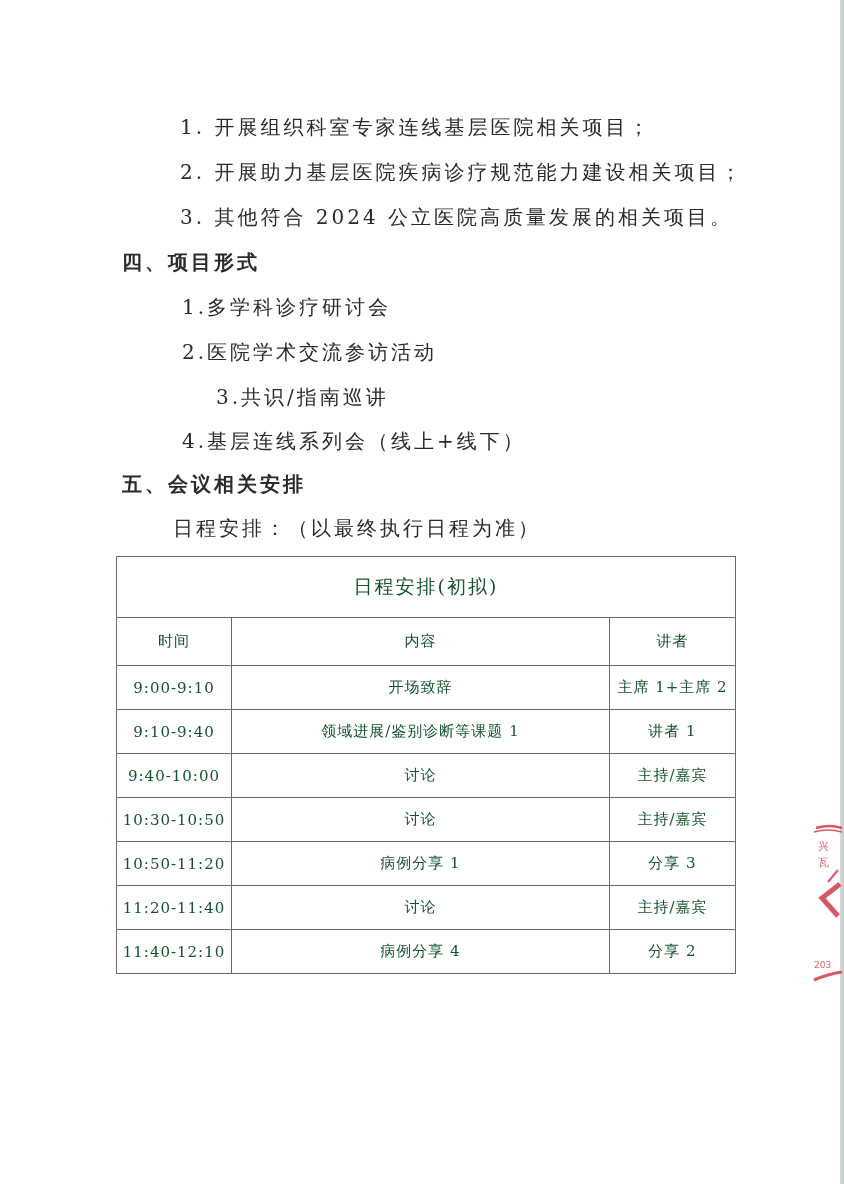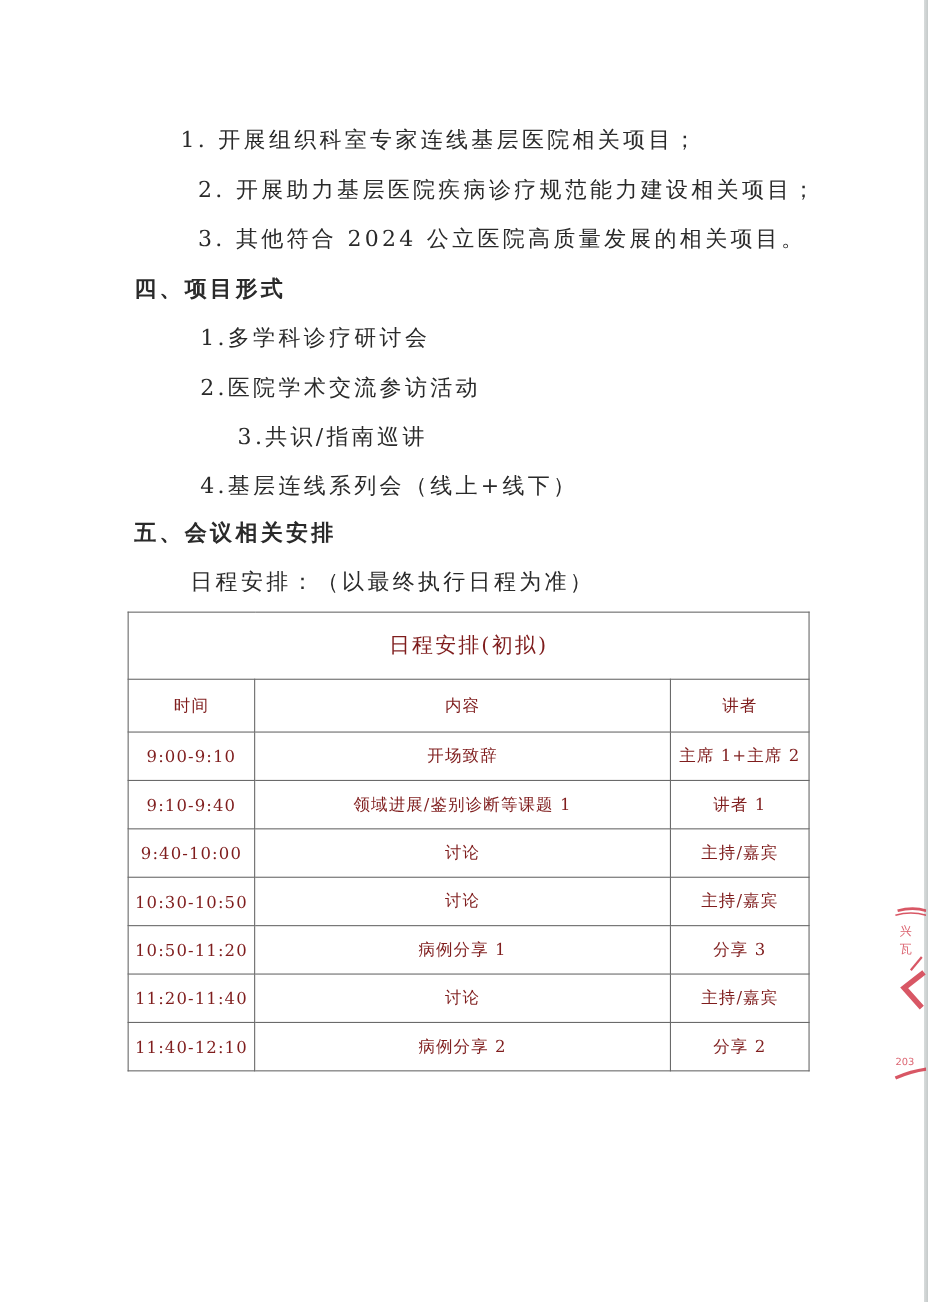--- a/index.html
+++ b/index.html
@@ -13,42 +13,42 @@
       position: absolute; left: 840px; top: 0; width: 4px; height: 1184px;
       background: linear-gradient(to right, #d8dcdc, #c4c9c9);
     }
     .line {
       position: absolute; white-space: nowrap; font-size: 20px; letter-spacing: 3px;
       line-height: 24px;
     }
     .heading { font-weight: bold; letter-spacing: 3px; text-align: center; }
     table.sched {
       position: absolute; left: 116px; top: 556px; width: 620px;
-      border-collapse: collapse; font-size: 15px; color: #7f1d1d;
+      border-collapse: collapse; font-size: 15px; color: #14532d;
       letter-spacing: 1px;
     }
     table.sched td {
       border: 1.5px solid #6a6a6a; text-align: center; padding: 0;
     }
     td.title-cell { height: 60px; font-size: 19px; letter-spacing: 2px; }
     tr.head td { height: 47px; }
     tr.row td { height: 43px; }
     td.c-time { width: 114px; font-family: Liberation Mono, monospace; }
     td.c-content { width: 377px; }
     td.c-speaker { width: 125px; }
     .stamp {
       position: absolute; left: 812px; top: 820px; width: 30px; height: 170px;
     }
   </style>
 </head>
 <body>
 
 <div class="page-edge"></div>
 
-<div class="line" style="left:164px; top:115px;">1. 开展组织科室专家连线基层医院相关项目；</div>
+<div class="line" style="left:180px; top:115px;">1. 开展组织科室专家连线基层医院相关项目；</div>
 <div class="line" style="left:180px; top:160px;">2. 开展助力基层医院疾病诊疗规范能力建设相关项目；</div>
 <div class="line" style="left:180px; top:205px;">3. 其他符合 2024 公立医院高质量发展的相关项目。</div>
 
 <div class="line heading" style="left:122px; top:250px;">四、项目形式</div>
 <div class="line" style="left:182px; top:295px;">1.多学科诊疗研讨会</div>
 <div class="line" style="left:182px; top:340px;">2.医院学术交流参访活动</div>
 <div class="line" style="left:182px; top:385px;margin-left:34px;">3.共识/指南巡讲</div>
 <div class="line" style="left:182px; top:429px;">4.基层连线系列会（线上+线下）</div>
 
 <div class="line heading" style="left:122px; top:472px;">五、会议相关安排</div>
@@ -89,21 +89,21 @@
     <td>病例分享 1</td>
     <td>分享 3</td>
   </tr>
   <tr class="row">
     <td>11:20-11:40</td>
     <td>讨论</td>
     <td>主持/嘉宾</td>
   </tr>
   <tr class="row">
     <td>11:40-12:10</td>
-    <td>病例分享 2</td>
+    <td>病例分享 4</td>
     <td>分享 2</td>
   </tr>
 </tbody>
   </table>
 
 <div class="stamp">
   <svg width="30" height="170" viewBox="0 0 30 170">
     <g fill="none" stroke="#d23a4a" stroke-width="2.5" opacity="0.85">
       <path d="M4 8 Q18 4 30 8"></path>
       <path d="M2 12 Q16 8 30 12" stroke-width="1.5"></path>

